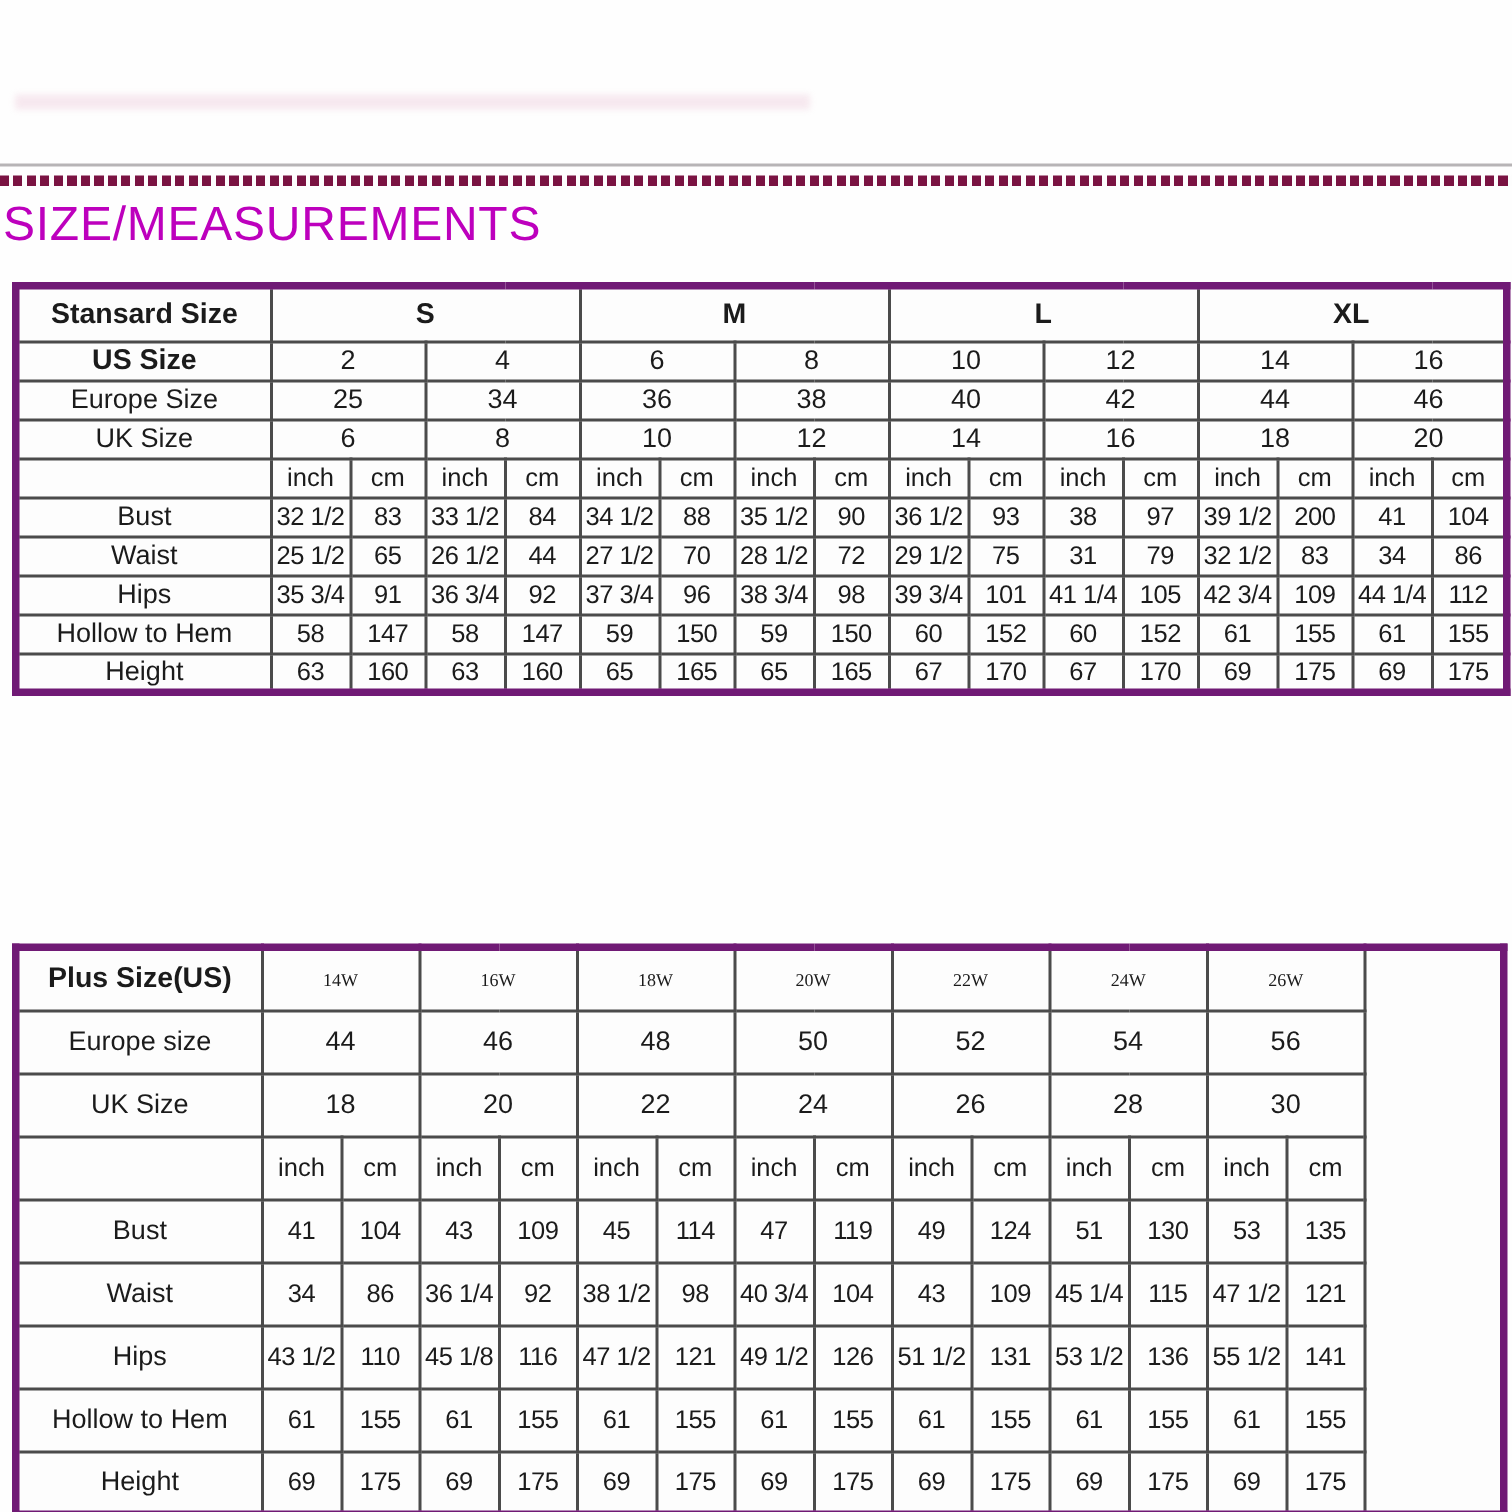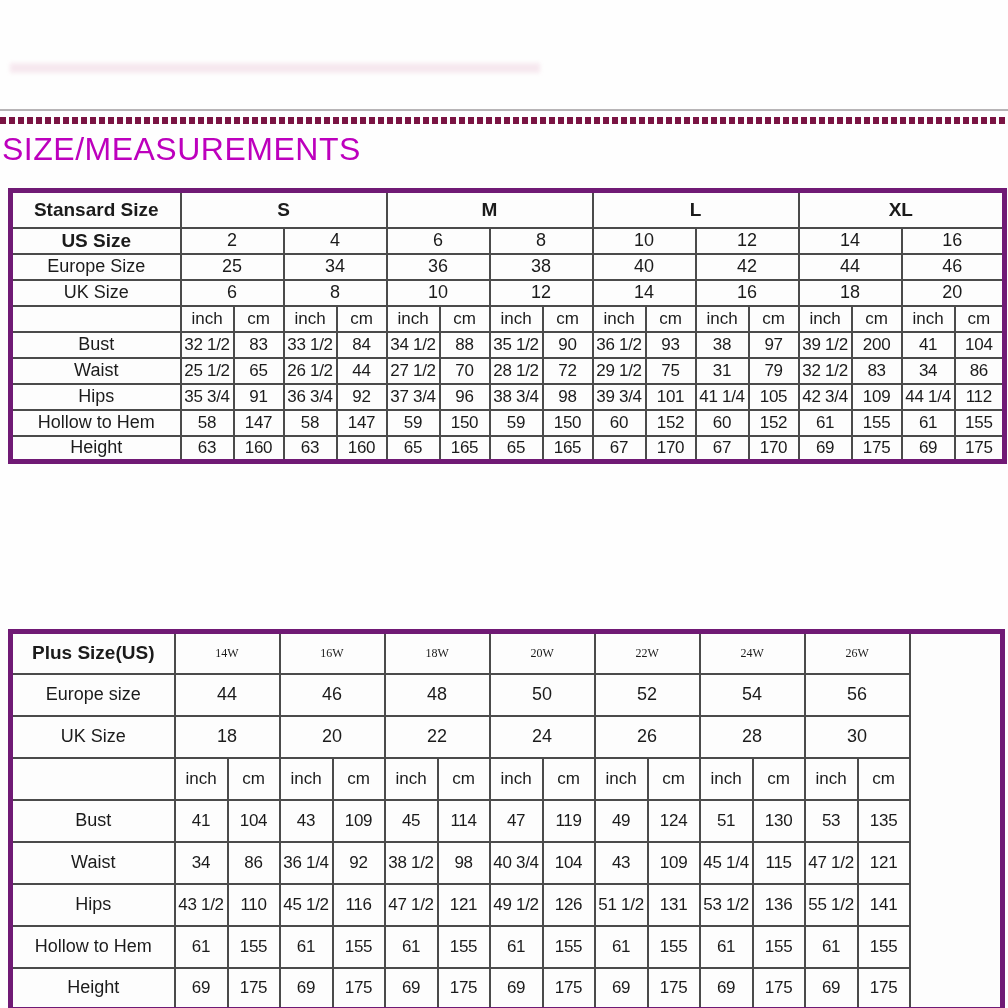--- a/index.html
+++ b/index.html
@@ -332,21 +332,21 @@
         <td class="m-val">109</td>
         <td class="m-val">45 1/4</td>
         <td class="m-val">115</td>
         <td class="m-val">47 1/2</td>
         <td class="m-val">121</td>
       </tr>
       <tr>
         <td>Hips</td>
         <td class="m-val">43 1/2</td>
         <td class="m-val">110</td>
-        <td class="m-val">45 1/2</td>
+        <td class="m-val">45 1/8</td>
         <td class="m-val">116</td>
         <td class="m-val">47 1/2</td>
         <td class="m-val">121</td>
         <td class="m-val">49 1/2</td>
         <td class="m-val">126</td>
         <td class="m-val">51 1/2</td>
         <td class="m-val">131</td>
         <td class="m-val">53 1/2</td>
         <td class="m-val">136</td>
         <td class="m-val">55 1/2</td>

